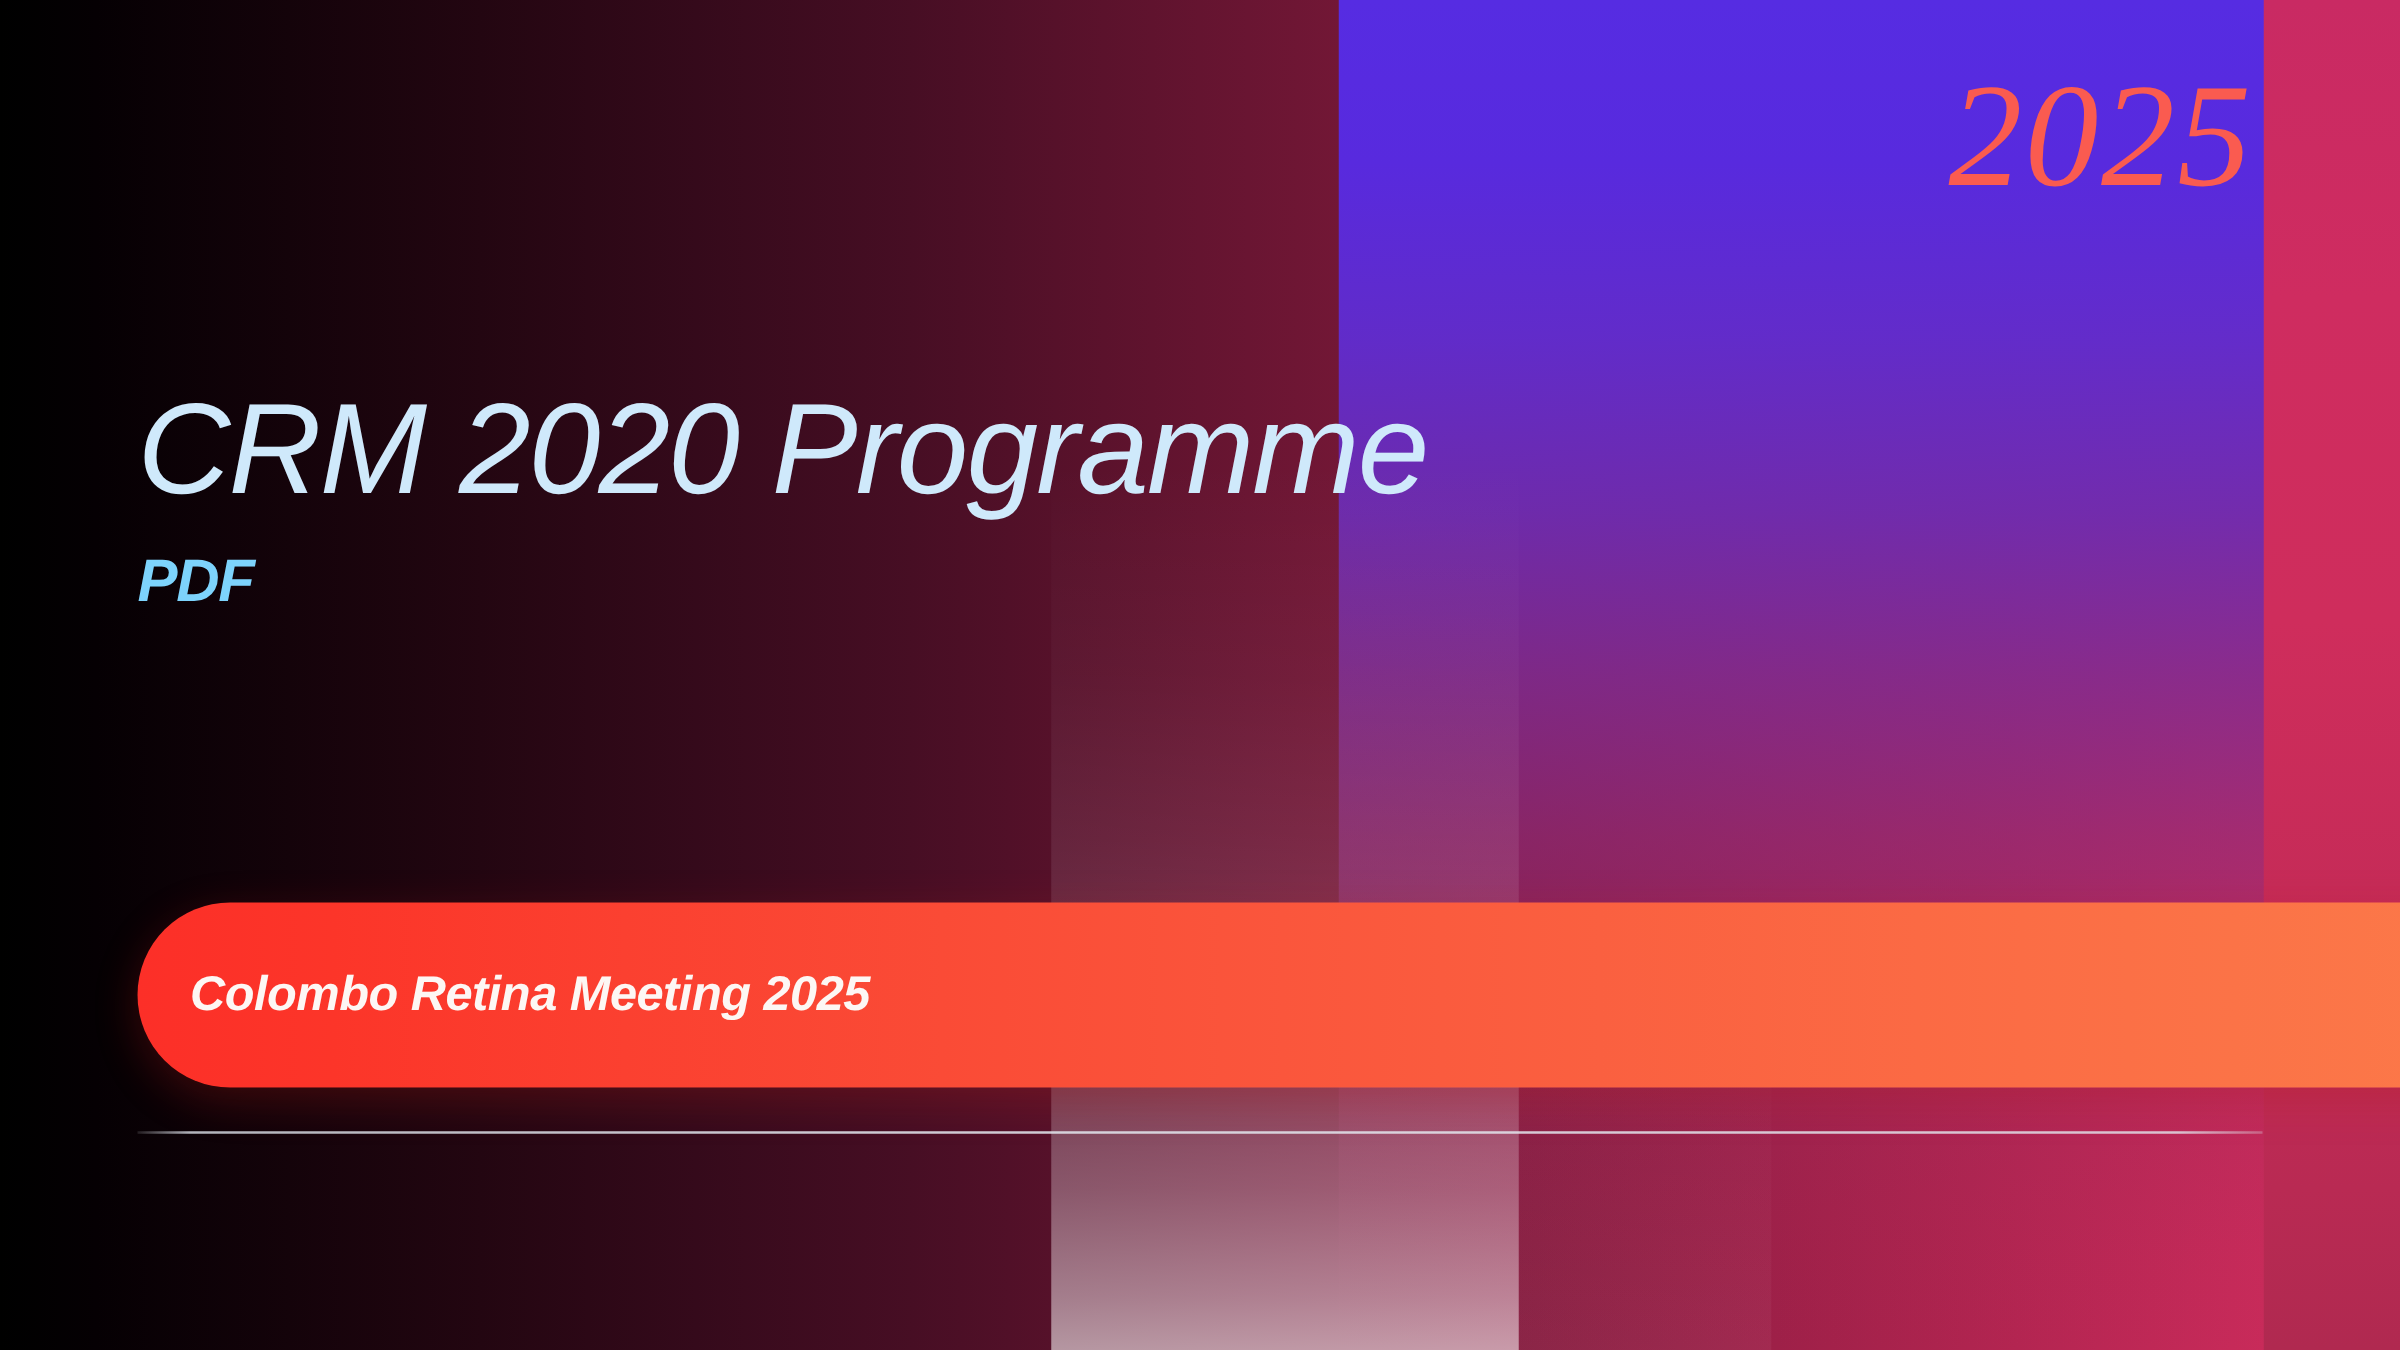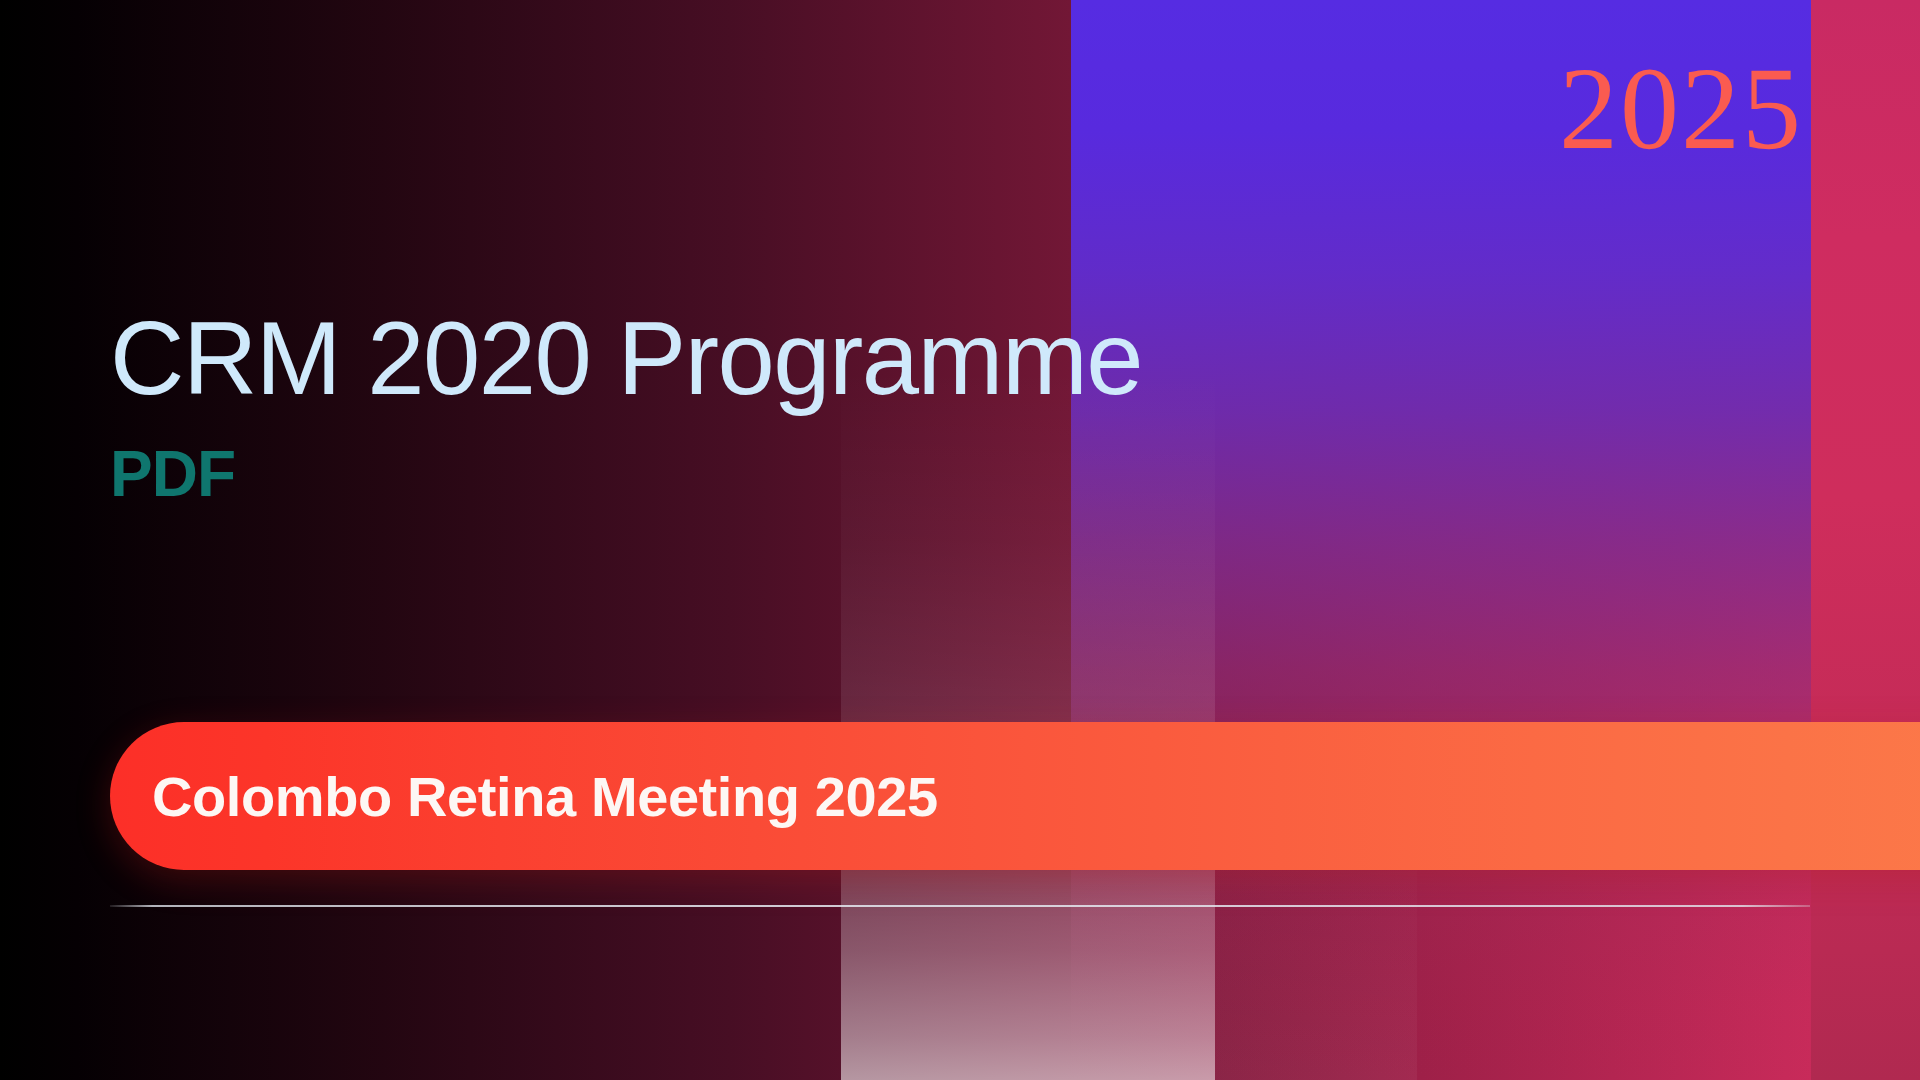--- a/index.html
+++ b/index.html
@@ -121,20 +121,21 @@
       #c42b57 70%,
       #b92a53 88%,
       #b02950 100%
     );
   }
 
   
   .content {
     position: absolute;
     inset: 0;
+    font-style: italic;
   }
 
   
   .year-mark {
     position: absolute;
     right: 6.1%;
     top: 50px;
     font-family: "Liberation Serif", "DejaVu Serif", serif;
     font-size: 118px;
     line-height: 1;
@@ -157,24 +158,24 @@
     font-size: 103px;
     line-height: 1.04;
     letter-spacing: -1.5px;
     color: #cfe9fb;
     margin: 0;
     white-space: nowrap;
   }
   .doc-kind {
     font-family: "Liberation Sans", sans-serif;
     font-weight: 700;
-    font-size: 64px;
+    font-size: 48px;
     line-height: 1;
     letter-spacing: -1px;
-    color: #0f766e;
+    color: #7dd3fc;
     margin: 30px 0 0 0;
   }
 
   
   .pill {
     position: absolute;
     left: 110px;
     right: -140px;
     top: 722px;
     height: 148px;
@@ -191,21 +192,21 @@
       #fa6040 60%,
       #fb6a44 73%,
       #fb7347 86%,
       #fc7b4a 100%
     );
     box-shadow: 0 10px 34px rgba(180, 28, 20, 0.28);
   }
   .pill-label {
     font-family: "Liberation Sans", sans-serif;
     font-weight: 700;
-    font-size: 56px;
+    font-size: 39px;
     letter-spacing: -0.4px;
     color: #fdf7f4;
     padding-left: 42px;
     white-space: nowrap;
   }
 
   
   .hairline {
     position: absolute;
     left: 110px;

